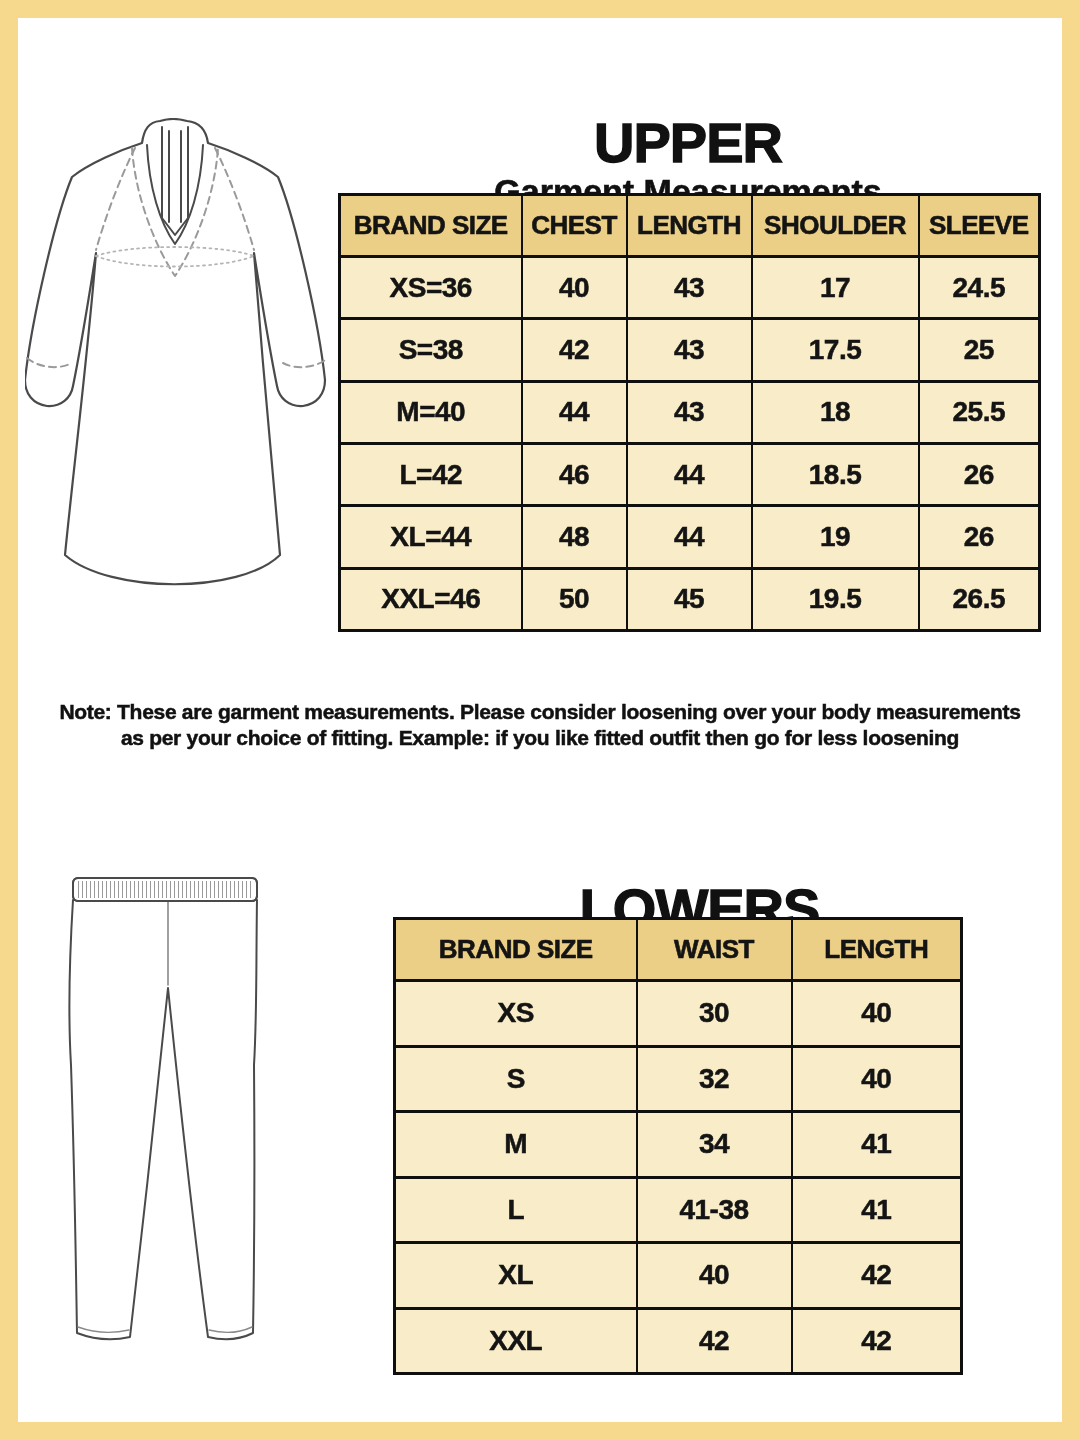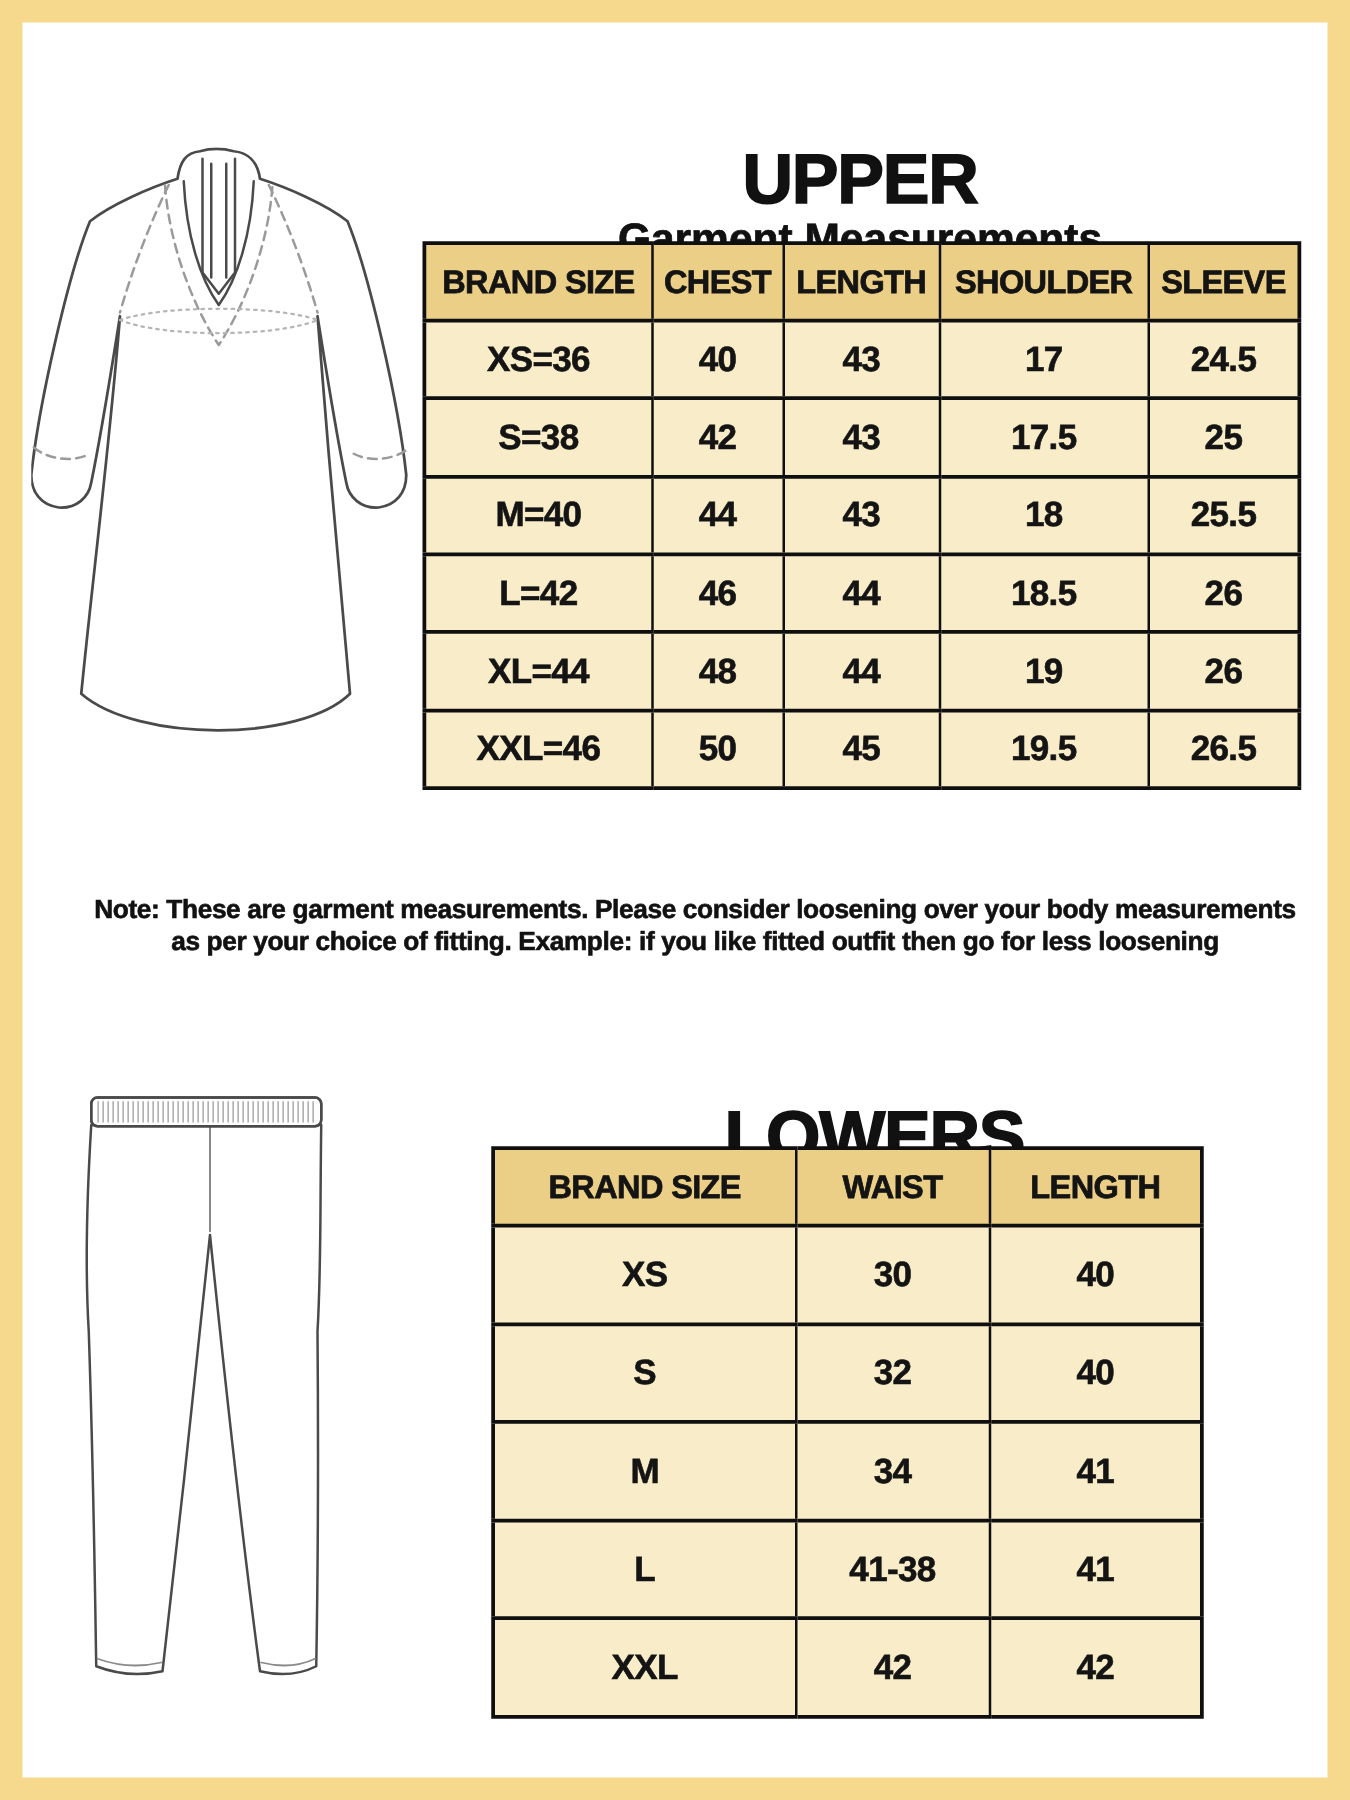--- a/index.html
+++ b/index.html
@@ -30,21 +30,21 @@
   .size-table th,.size-table td{
     border-left:2px solid #0f0f0f;border-right:2px solid #0f0f0f;
     border-top:3px solid #0f0f0f;border-bottom:3px solid #0f0f0f;
     text-align:center;vertical-align:middle;padding:0;
     font-weight:700;color:#141414;
   }
   .size-table thead tr{height:62px;}
   .size-table th{background:#ECCF86;font-size:26px;letter-spacing:-0.5px;-webkit-text-stroke:0.6px #141414;}
   .size-table td{background:#F8EDC8;font-size:28px;letter-spacing:-0.5px;-webkit-text-stroke:0.5px #141414;}
   .note{
-    position:absolute;left:38px;top:699px;width:1004px;margin:16px;
+    position:absolute;left:38px;top:699px;width:1004px;margin:0;
     text-align:center;font-size:21px;line-height:26px;font-weight:700;
     letter-spacing:-0.3px;color:#111;-webkit-text-stroke:0.5px #111;
   }
   .note span{display:block;}
   .illus{position:absolute;}
   .kurta-box{left:25px;top:118px;width:305px;height:480px;}
   .pants-box{left:65px;top:875px;width:195px;height:475px;}
 </style>
 </head>
 <body>
@@ -217,19 +217,24 @@
         <td>M</td>
         <td>34</td>
         <td>41</td>
       </tr>
       <tr>
         <td>L</td>
         <td>41-38</td>
         <td>41</td>
       </tr>
       <tr>
+        <td>XL</td>
+        <td>40</td>
+        <td>42</td>
+      </tr>
+      <tr>
         <td>XXL</td>
         <td>42</td>
         <td>42</td>
       </tr>
     </tbody>
   </table>
 </div>
 
 </body></html>

